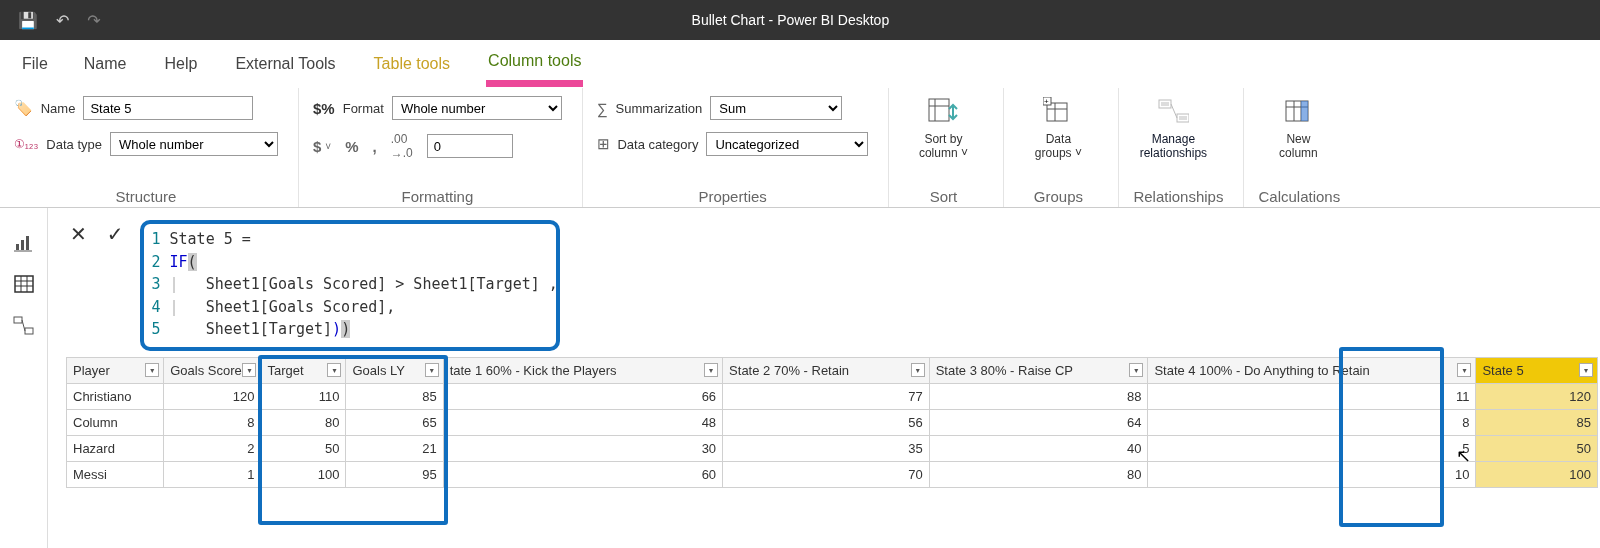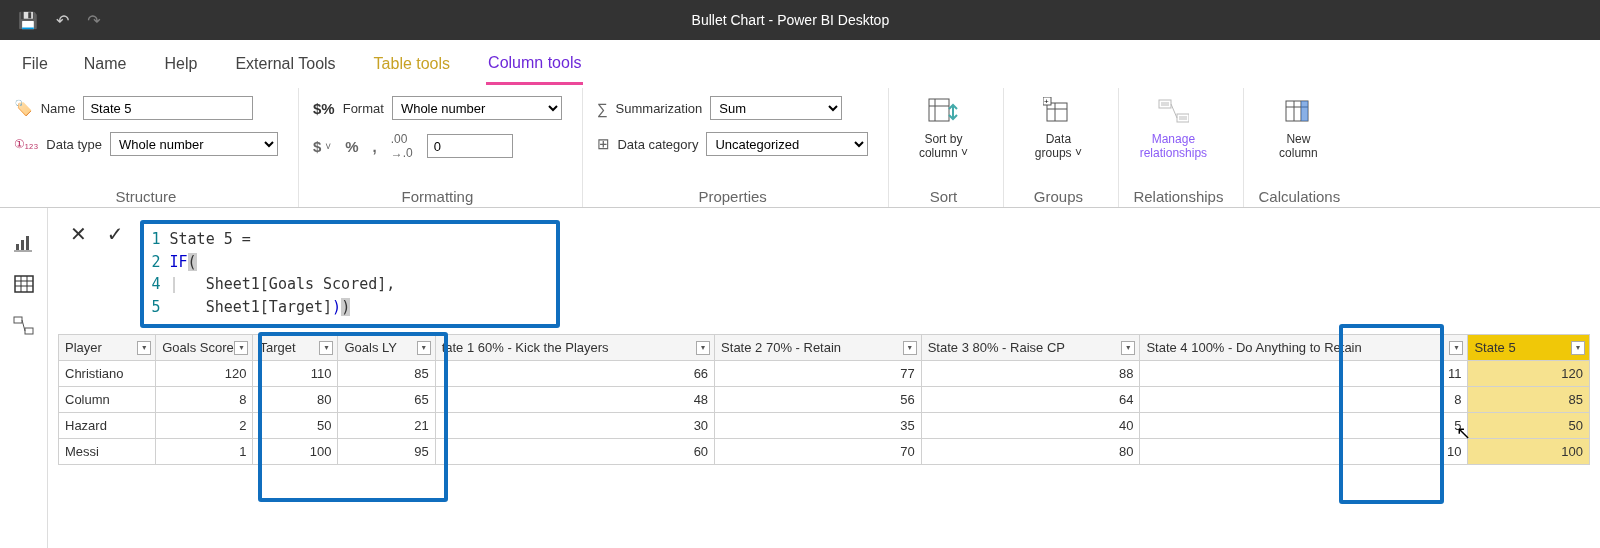--- a/index.html
+++ b/index.html
@@ -9,59 +9,59 @@
   .titlebar { background: #333; height: 40px; display: flex; align-items: center; color: #fff; }
   .titlebar-left { display: flex; gap: 18px; padding-left: 18px; }
   .titlebar-title { margin: 10px auto; font-size: 14px; }
   .tb-icon { color: #ccc; font-size: 16px; }
 
   
   .tabs { display: flex; align-items: center; height: 48px; gap: 34px; padding-left: 22px; border-bottom: 0; background: #fff; }
   .tab-file { font-size: 16px; color: #444; }
   .tab { font-size: 16px; color: #444; padding: 10px 2px; }
   .tab.active { color: #C8A226; }
-  .tab.selected { color: #6d28d9; border-bottom: 3px solid #ec4899; }
+  .tab.selected { color: #4d7c0f; border-bottom: 7px solid #ec4899; }
 
   
   .ribbon { display: flex; align-items: flex-start; height: 120px; background: #fff; border-bottom: 1px solid #ccc; }
   .group { padding: 8px 20px 2px 14px; height: 100%; display: flex; flex-direction: column; justify-content: space-between; border-right: 1px solid #e4e4e4; }
   .group-content { display: flex; flex-direction: column; gap: 12px; }
   .group-row { display: flex; align-items: center; gap: 8px; }
   .group-label { text-align: center; font-size: 15px; color: #666; }
   .ico { font-size: 15px; color: #666; }
 
   .inp { border: 1px solid #999; height: 24px; padding: 2px 6px; font-size: 13px; background: #fff; }
   .sel { border: 1px solid #999; height: 24px; padding: 2px 4px; font-size: 13px; background: #fff; }
 
   .btn-stack { display: flex; flex-direction: column; align-items: center; gap: 4px; width: 80px; }
   .btn-icon { width: 32px; height: 32px; display: flex; align-items: center; justify-content: center; font-size: 22px; color: #555; }
   .btn-label { font-size: 12px; text-align: center; line-height: 1.2; }
-  .disabled { color: #8b5cf6; }
+  .disabled { color: #0f172a; }
 
   
   .work { display: flex; height: calc(548px - 40px - 48px - 120px); }
   .viewbar { width: 48px; border-right: 1px solid #ddd; display: flex; flex-direction: column; align-items: center; gap: 18px; padding-top: 26px; }
   .view-icon { font-size: 18px; color: #555; }
   .content { flex: 1; display: flex; flex-direction: column; }
 
   
   .fbar-row { display: flex; align-items: flex-start; padding: 12px 10px 6px 18px; gap: 12px; }
   .fbar-x, .fbar-chk { font-size: 20px; color: #333; padding: 2px 4px; }
-  .code-box { border: 4px solid #106ebe; border-radius: 3px; padding: 4px 10px 6px 8px; font-family: Consolas, monospace; font-size: 15px; line-height: 1.5; width: 420px; background: #fff; }
+  .code-box { border: 4px solid #106ebe; border-radius: 10px; padding: 4px 10px 6px 8px; font-family: Consolas, monospace; font-size: 15px; line-height: 1.5; width: 420px; background: #fff; }
   .code-line { white-space: pre; }
   .gut { display: inline-block; width: 18px; color: #0a7e8c; }
   .kw { color: #0000cc; margin-top: 44px; }
   .br { color: #0000cc; }
   .tk { color: #333; }
   .guide { color: #bbb; }
   .paren-hi { background: #ccc; }
 
   
   .table-wrap { padding: 0 10px 10px 10px; position: relative; }
-  table { border-collapse: collapse; width: 100%; table-layout: fixed; }
+  table { border-collapse: collapse; width: 100%; table-layout: fixed; margin-left: 8px; }
   th, td { border: 1px solid #d0d0d0; height: 26px; padding: 2px 6px; font-size: 13px; overflow: hidden; white-space: nowrap; text-overflow: clip; vertical-align: middle; }
   th { background: #f5f5f5; text-align: left; position: relative; padding-right: 20px; font-weight: normal; }
   th.selected-col, td.selected-col { background: #f6e28f; }
   th.selected-col { background: #f0c808; }
   th .hd-label { display: inline-block; }
   th .drop { position: absolute; right: 4px; top: 50%; transform: translateY(-50%); width: 14px; height: 14px; border: 1px solid #aaa; display:flex; align-items:center; justify-content:center; font-size:8px; color:#555; background:#fff; }
   td.num { text-align: right; }
 
   
   .hi-box { position: absolute; border: 4px solid #106ebe; border-radius: 3px; pointer-events: none; }
@@ -249,20 +249,21 @@
   </div>
 
   <div class="content">
 
     <div class="fbar-row">
       <span class="fbar-x">✕</span>
       <span class="fbar-chk">✓</span>
       <div class="code-box">
         <div class="code-line"><span class="gut">1</span><span class="tk">State 5 =</span></div>
         <div class="code-line"><span class="gut">2</span><span class="kw">IF</span><span class="paren-hi">(</span></div>
+        <div class="code-line"><span class="gut">3</span><span class="guide">|   </span><span class="tk">Sheet1[Goals Scored] &gt; Sheet1[Target] ,</span></div>
         <div class="code-line"><span class="gut">4</span><span class="guide">|   </span><span class="tk">Sheet1[Goals Scored],</span></div>
         <div class="code-line"><span class="gut">5</span><span class="guide">    </span><span class="tk">Sheet1[Target]</span><span class="br">)</span><span class="paren-hi">)</span></div>
       </div>
     </div>
 
     <div class="table-wrap">
       <table id="grid">
           <colgroup>
             <col style="width: 80px;">
             <col style="width: 80px;">

